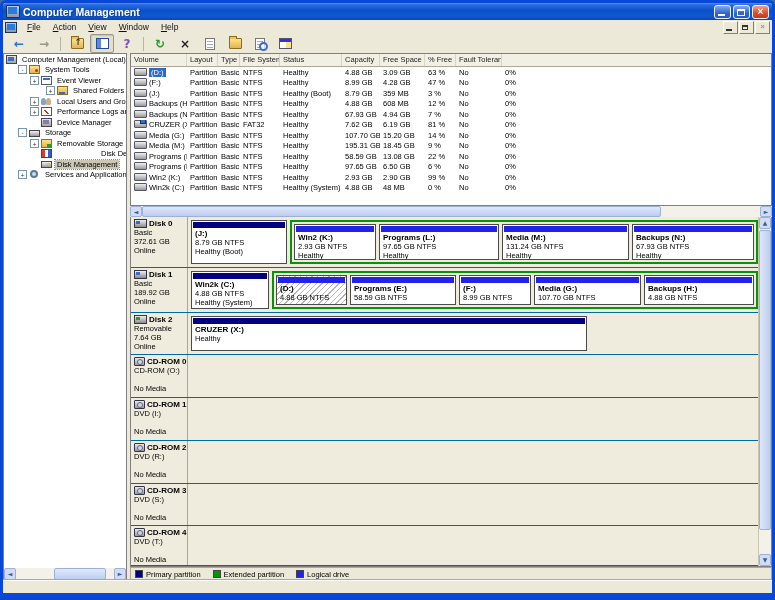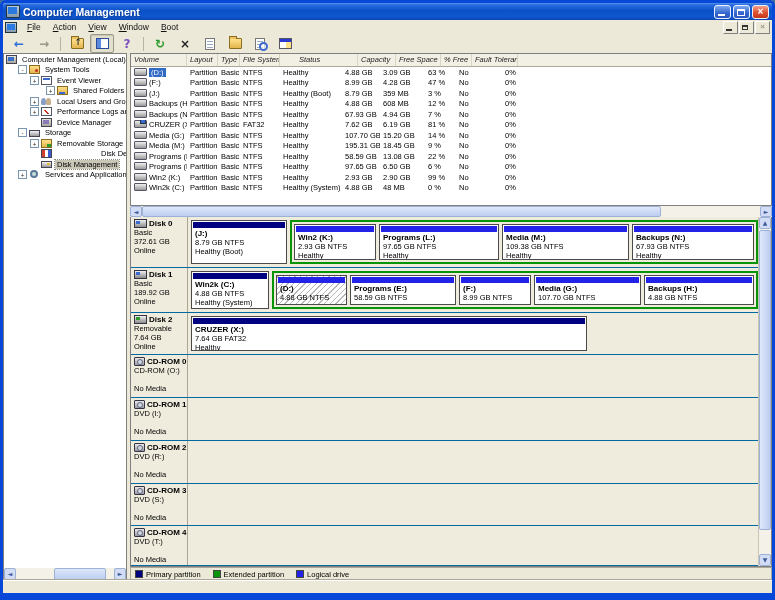--- a/index.html
+++ b/index.html
@@ -94,21 +94,21 @@
     font:6px/9px "DejaVu Sans",sans-serif;text-align:center;box-sizing:border-box;flex:none;}
   .hscroll{display:flex;align-items:stretch;background:#f0eee2;}
   .hscroll .sb-btn{width:12px;}
   .hscroll .track{flex:1;position:relative;background:#f4f2e8;}
   .hscroll .thumb{position:absolute;top:0;bottom:0;background:linear-gradient(#dfe8fb,#bccdf0);border:1px solid #9db0d6;border-radius:2px;box-sizing:border-box;}
   .tree-hscroll{position:absolute;left:0;right:0;bottom:0;height:12px;}
   
   .vol-pane{position:absolute;left:0;top:0;right:0;height:153px;background:#fff;
     border:1px solid #808080;box-sizing:border-box;overflow:hidden;}
   .vol-header{display:flex;height:12px;background:#f2f0e4;border-bottom:1px solid #aca899;font-size:7.5px;color:#222;}
-  .vh-cell{box-sizing:border-box;border-right:1px solid #d8d5c2;padding:1px 0 0 3px;white-space:nowrap;overflow:hidden;flex:none;font-style:italic;}
+  .vh-cell{box-sizing:border-box;border-right:1px solid #d8d5c2;padding:1px 0 0 3px;white-space:nowrap;overflow:hidden;flex:none;}
   .vrow{display:flex;height:10.5px;font-size:7.5px;align-items:center;}
   .vcell{box-sizing:border-box;padding:0 0 0 3px;white-space:nowrap;overflow:hidden;flex:none;}
   .vico{display:inline-block;width:11px;height:6px;background:linear-gradient(#f0f0f0,#9a9a9a);
     border:1px solid #556;border-radius:1px;margin-right:2px;vertical-align:-1px;position:relative;}
   .vico.removable::after{content:"";position:absolute;right:0;top:-2px;width:4px;height:3px;background:#3a6ad0;border:1px solid #234;}
   .vlabel.sel{background:#316ac5;color:#fff;padding:0 2px;}
   .vol-hscroll{position:absolute;left:0;top:153px;right:0;height:11px;}
   
   .disk-pane{position:absolute;left:0;top:164px;right:0;height:350px;background:#efecdd;
     border:1px solid #808080;border-top:none;box-sizing:border-box;overflow:hidden;}
@@ -157,21 +157,21 @@
     </span>
   </div>
 
   <div class="menubar">
     <span class="mdi-icon"></span>
     <span id="menu-items" style="display:flex;">
         <span class="menu-item">File</span>
         <span class="menu-item">Action</span>
         <span class="menu-item">View</span>
         <span class="menu-item">Window</span>
-        <span class="menu-item">Boot</span>
+        <span class="menu-item">Help</span>
       </span>
     <span class="mdi-btns">
       <span class="mdib mmin"></span>
       <span class="mdib mrest"></span>
       <span class="mdib mclose">×</span>
     </span>
   </div>
 
   <div class="toolbar" id="toolbar">
       <span class="tbtn">
@@ -283,21 +283,21 @@
 
     <div class="splitter"></div>
 
     <div class="right-pane">
       <div class="vol-pane">
         <div class="vol-header" id="vol-header">
             <span class="vh-cell" style="width: 56px;">Volume</span>
             <span class="vh-cell" style="width: 31px;">Layout</span>
             <span class="vh-cell" style="width: 22px;">Type</span>
             <span class="vh-cell" style="width: 40px;">File System</span>
-            <span class="vh-cell" style="width: 62px; margin-left: 16px;">Status</span>
+            <span class="vh-cell" style="width: 62px;">Status</span>
             <span class="vh-cell" style="width: 38px;">Capacity</span>
             <span class="vh-cell" style="width: 45px;">Free Space</span>
             <span class="vh-cell" style="width: 31px;">% Free</span>
             <span class="vh-cell" style="width: 46px;">Fault Tolerance</span>
           </div>
         <div id="vol-rows">
             <div class="vrow">
               <span class="vcell" style="width: 56px;"><span class="vico"></span><span class="vlabel sel">(D:)</span></span>
               <span class="vcell" style="width: 31px;">Partition</span>
               <span class="vcell" style="width: 22px;">Basic</span>
@@ -487,21 +487,21 @@
                     <div class="ptxt">
                       <span class="pl b">Programs (L:)</span>
                       <span class="pl">97.65 GB NTFS</span>
                       <span class="pl">Healthy</span>
                     </div>
                   </div>
                   <div class="part" style="width: 127px;">
                     <div class="pstrip" style="background: rgb(34, 34, 232);"></div>
                     <div class="ptxt">
                       <span class="pl b">Media (M:)</span>
-                      <span class="pl">109.38 GB NTFS</span>
+                      <span class="pl">131.24 GB NTFS</span>
                       <span class="pl">Healthy</span>
                     </div>
                   </div>
                   <div class="part" style="width: 122px;">
                     <div class="pstrip" style="background: rgb(34, 34, 232);"></div>
                     <div class="ptxt">
                       <span class="pl b">Backups (N:)</span>
                       <span class="pl">67.93 GB NTFS</span>
                       <span class="pl">Healthy</span>
                     </div>
@@ -580,21 +580,20 @@
                 </div>
                 <div class="dline">Removable</div>
                 <div class="dline">7.64 GB</div>
                 <div class="dline">Online</div>
               </div>
               <div class="parea">
                 <div class="part" style="width: 396px;">
                   <div class="pstrip" style="background: rgb(0, 0, 128);"></div>
                   <div class="ptxt">
                     <span class="pl b">CRUZER (X:)</span>
-                    <span class="pl">7.64 GB FAT32</span>
                     <span class="pl">Healthy</span>
                   </div>
                 </div>
               </div>
             </div>
             <div class="drow" style="height: 43px;">
               <div class="dlabel">
                 <div class="dname">
                   <span class="dico cd"></span>
                   <span>CD-ROM 0</span>

